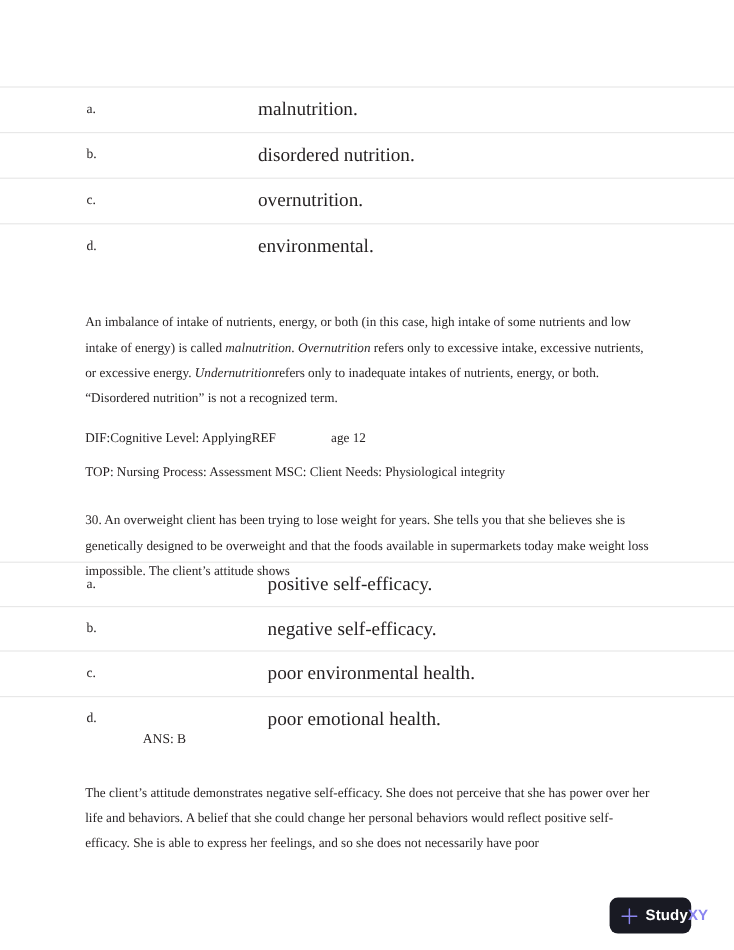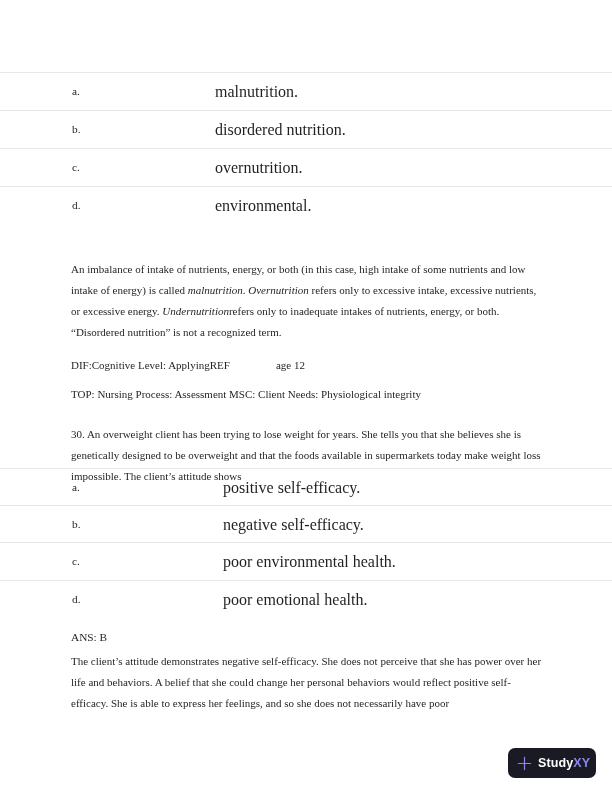--- a/index.html
+++ b/index.html
@@ -74,31 +74,31 @@
   .ans { font-size: 11.3px; }
   .para { }
 
   i.it { font-style: italic; }
 
   #ans-a        { top: 232px; }
   #explanation-1{ top: 259px; }
   #dif-line-1   { top: 355px; }
   #top-line-1   { top: 384px; }
   #question-30  { top: 424px; }
-  #ans-b        { top: 627px; }
+  #ans-b        { top: 606px; margin-left: 48px; }
   #explanation-2{ top: 651px; }
 
   .gap-wide { display: inline-block; width: 46px; }
 
   
   .badge {
     position: absolute;
     left: 508px;
     top: 748px;
-    width: 88px;
+    width: 68px;
     height: 30px;
     background: #191a23;
     border-radius: 7px;
     display: flex;
     align-items: center;
     gap: 6px;
     padding-left: 9px;
     box-sizing: border-box;
     font-family: "Liberation Sans", sans-serif;
   }

